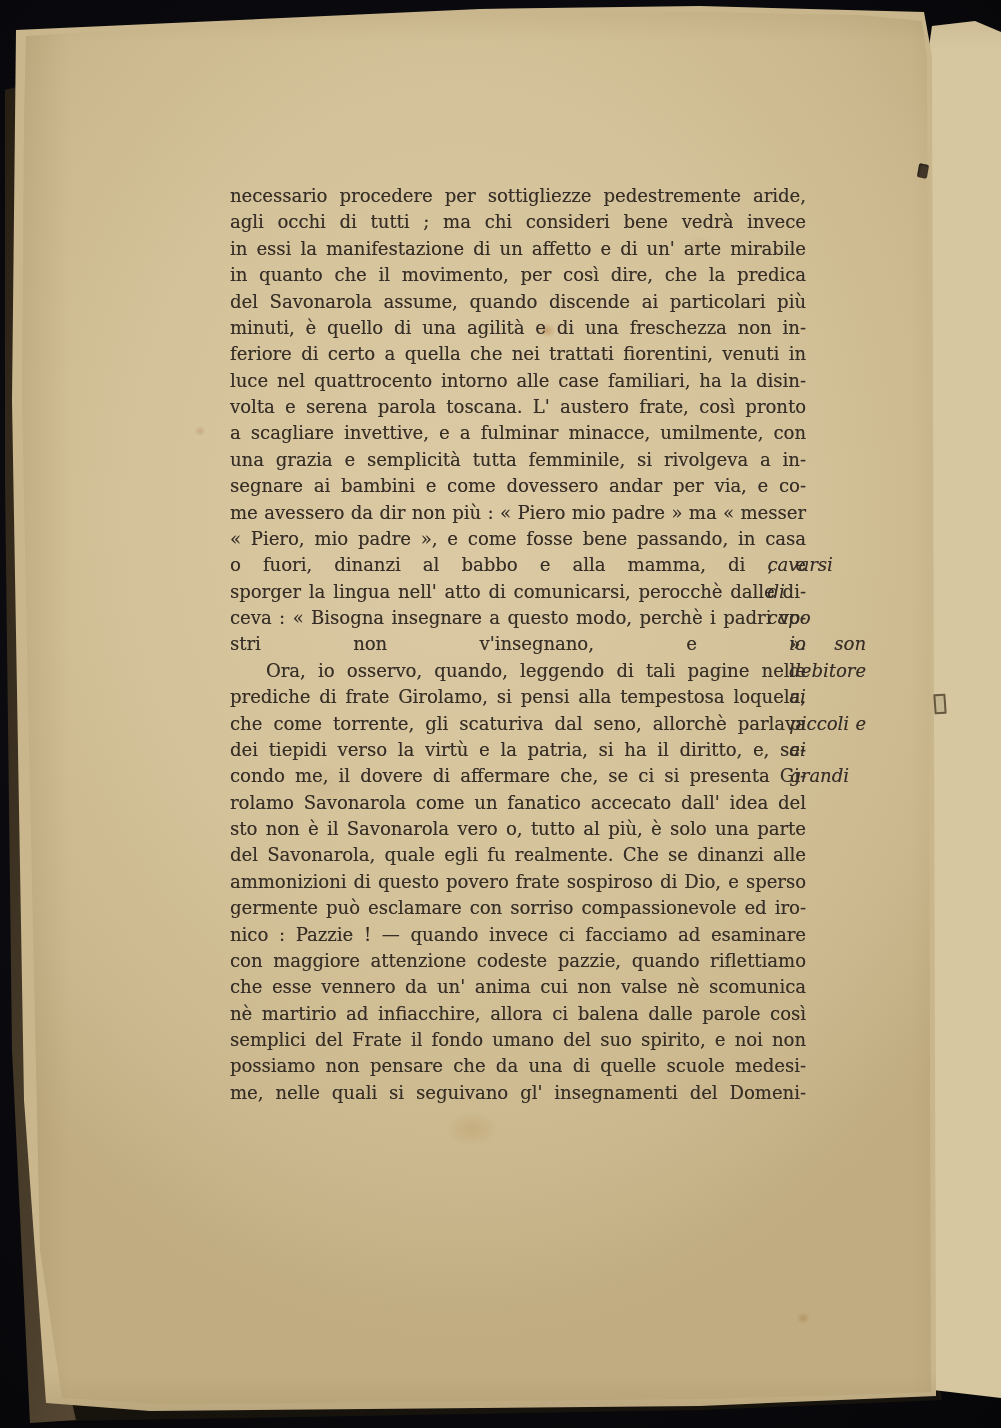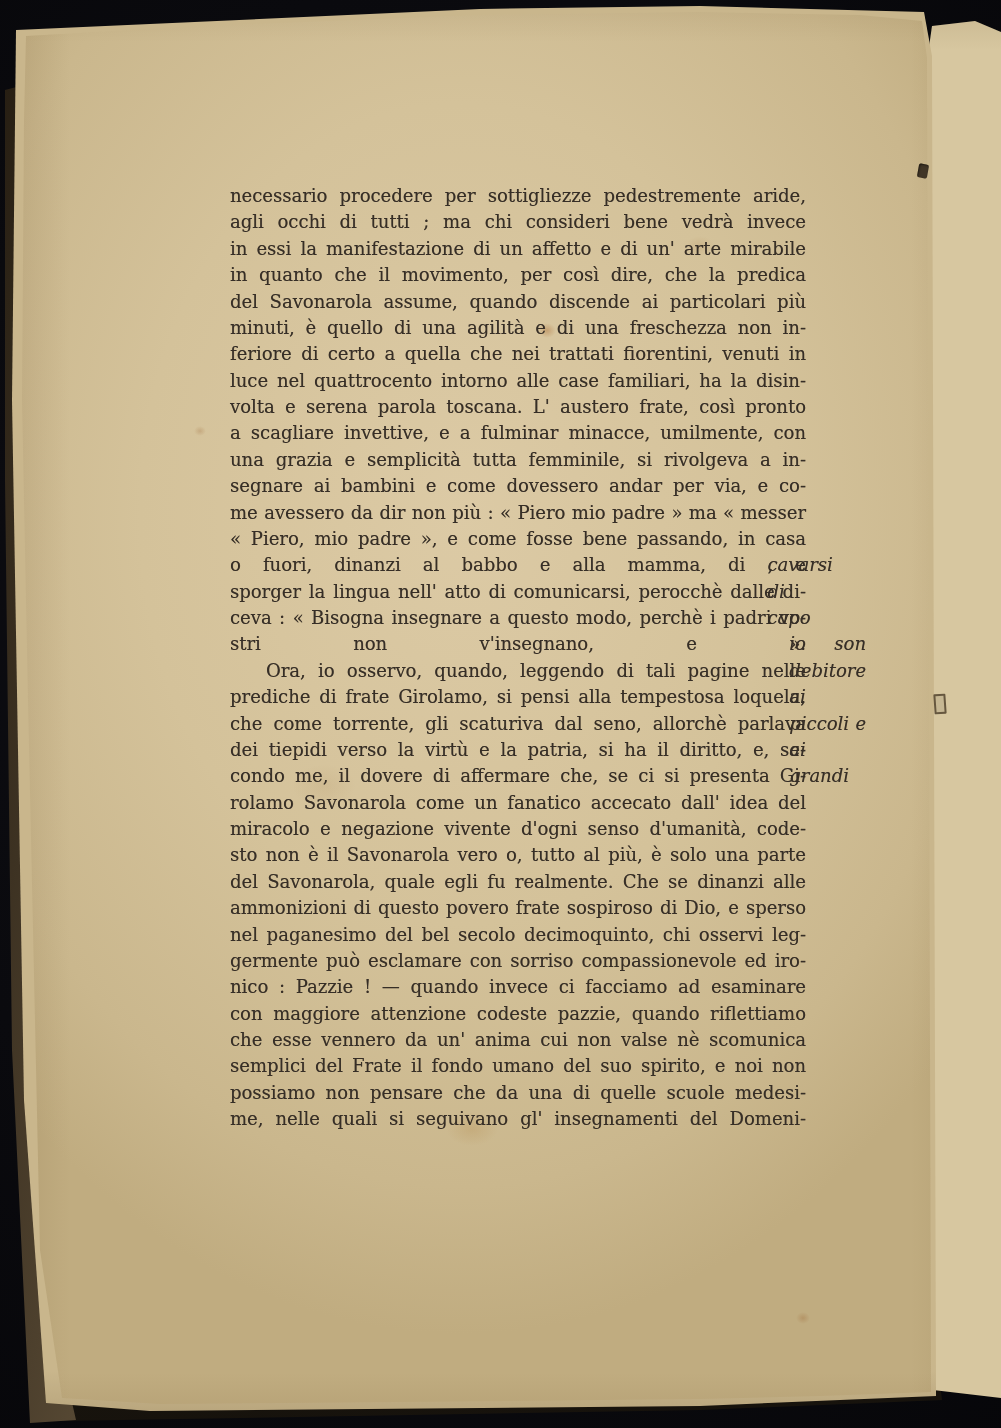--- a/index.html
+++ b/index.html
@@ -107,29 +107,28 @@
         <div class="line">o fuori, dinanzi al babbo e alla mamma, di <i>cavarsi di capo</i>, e</div>
         <div class="line">sporger la lingua nell' atto di comunicarsi, perocchè dalle di-</div>
         <div class="line">ceva : « Bisogna insegnare a questo modo, perchè i padri vo-</div>
         <div class="line">stri non v'insegnano, e <i>io son debitore ai piccoli e ai grandi</i> ».</div>
         <div class="line indent">Ora, io osservo, quando, leggendo di tali pagine nelle</div>
         <div class="line">prediche di frate Girolamo, si pensi alla tempestosa loquela,</div>
         <div class="line">che come torrente, gli scaturiva dal seno, allorchè parlava</div>
         <div class="line">dei tiepidi verso la virtù e la patria, si ha il diritto, e, se-</div>
         <div class="line">condo me, il dovere di affermare che, se ci si presenta Gi-</div>
         <div class="line">rolamo Savonarola come un fanatico accecato dall' idea del</div>
-        <div class="line">miracolo e negazione vivente d'ogni senso d'umanità, code-</div>
         <div class="line">sto non è il Savonarola vero o, tutto al più, è solo una parte</div>
         <div class="line">del Savonarola, quale egli fu realmente. Che se dinanzi alle</div>
         <div class="line">ammonizioni di questo povero frate sospiroso di Dio, e sperso</div>
-        <div class="line">nel paganesimo del bel secolo decimoquinto, chi osservi leg-</div>
         <div class="line">germente può esclamare con sorriso compassionevole ed iro-</div>
         <div class="line">nico : Pazzie ! — quando invece ci facciamo ad esaminare</div>
         <div class="line">con maggiore attenzione codeste pazzie, quando riflettiamo</div>
         <div class="line">che esse vennero da un' anima cui non valse nè scomunica</div>
+        <div class="line">nè martirio ad infiacchire, allora ci balena dalle parole così</div>
         <div class="line">semplici del Frate il fondo umano del suo spirito, e noi non</div>
         <div class="line">possiamo non pensare che da una di quelle scuole medesi-</div>
         <div class="line">me, nelle quali si seguivano gl' insegnamenti del Domeni-</div>
       </div>
   </div>
 
   <div class="mark-top"></div>
   <div class="mark-staple"></div>
 </div>
 

